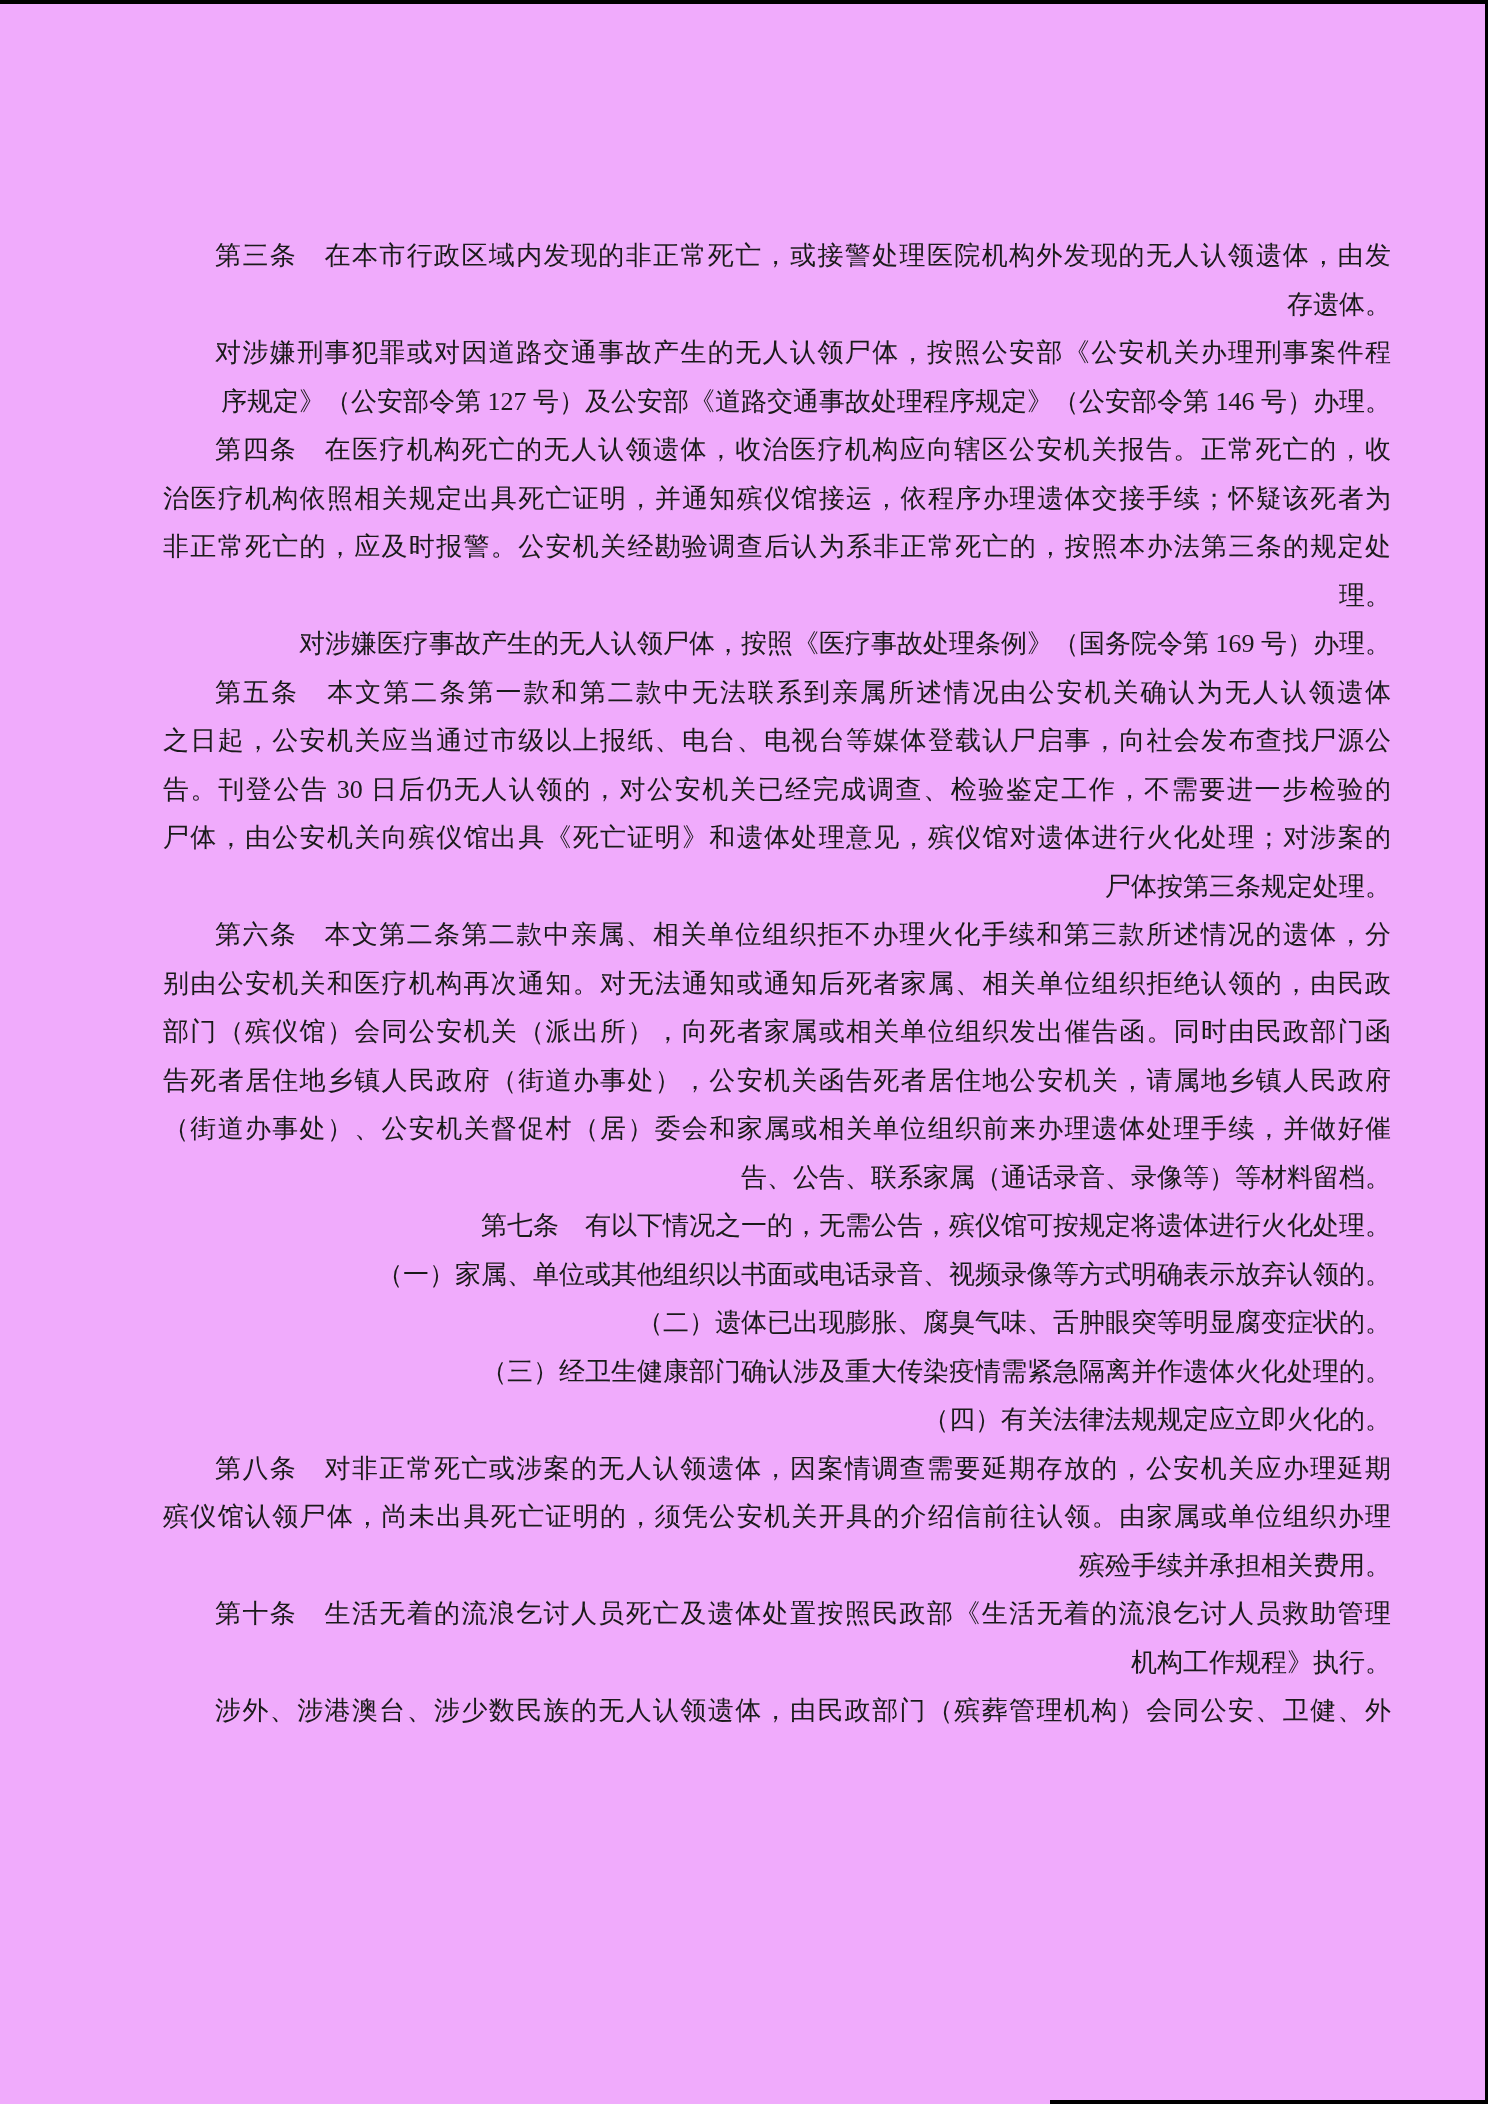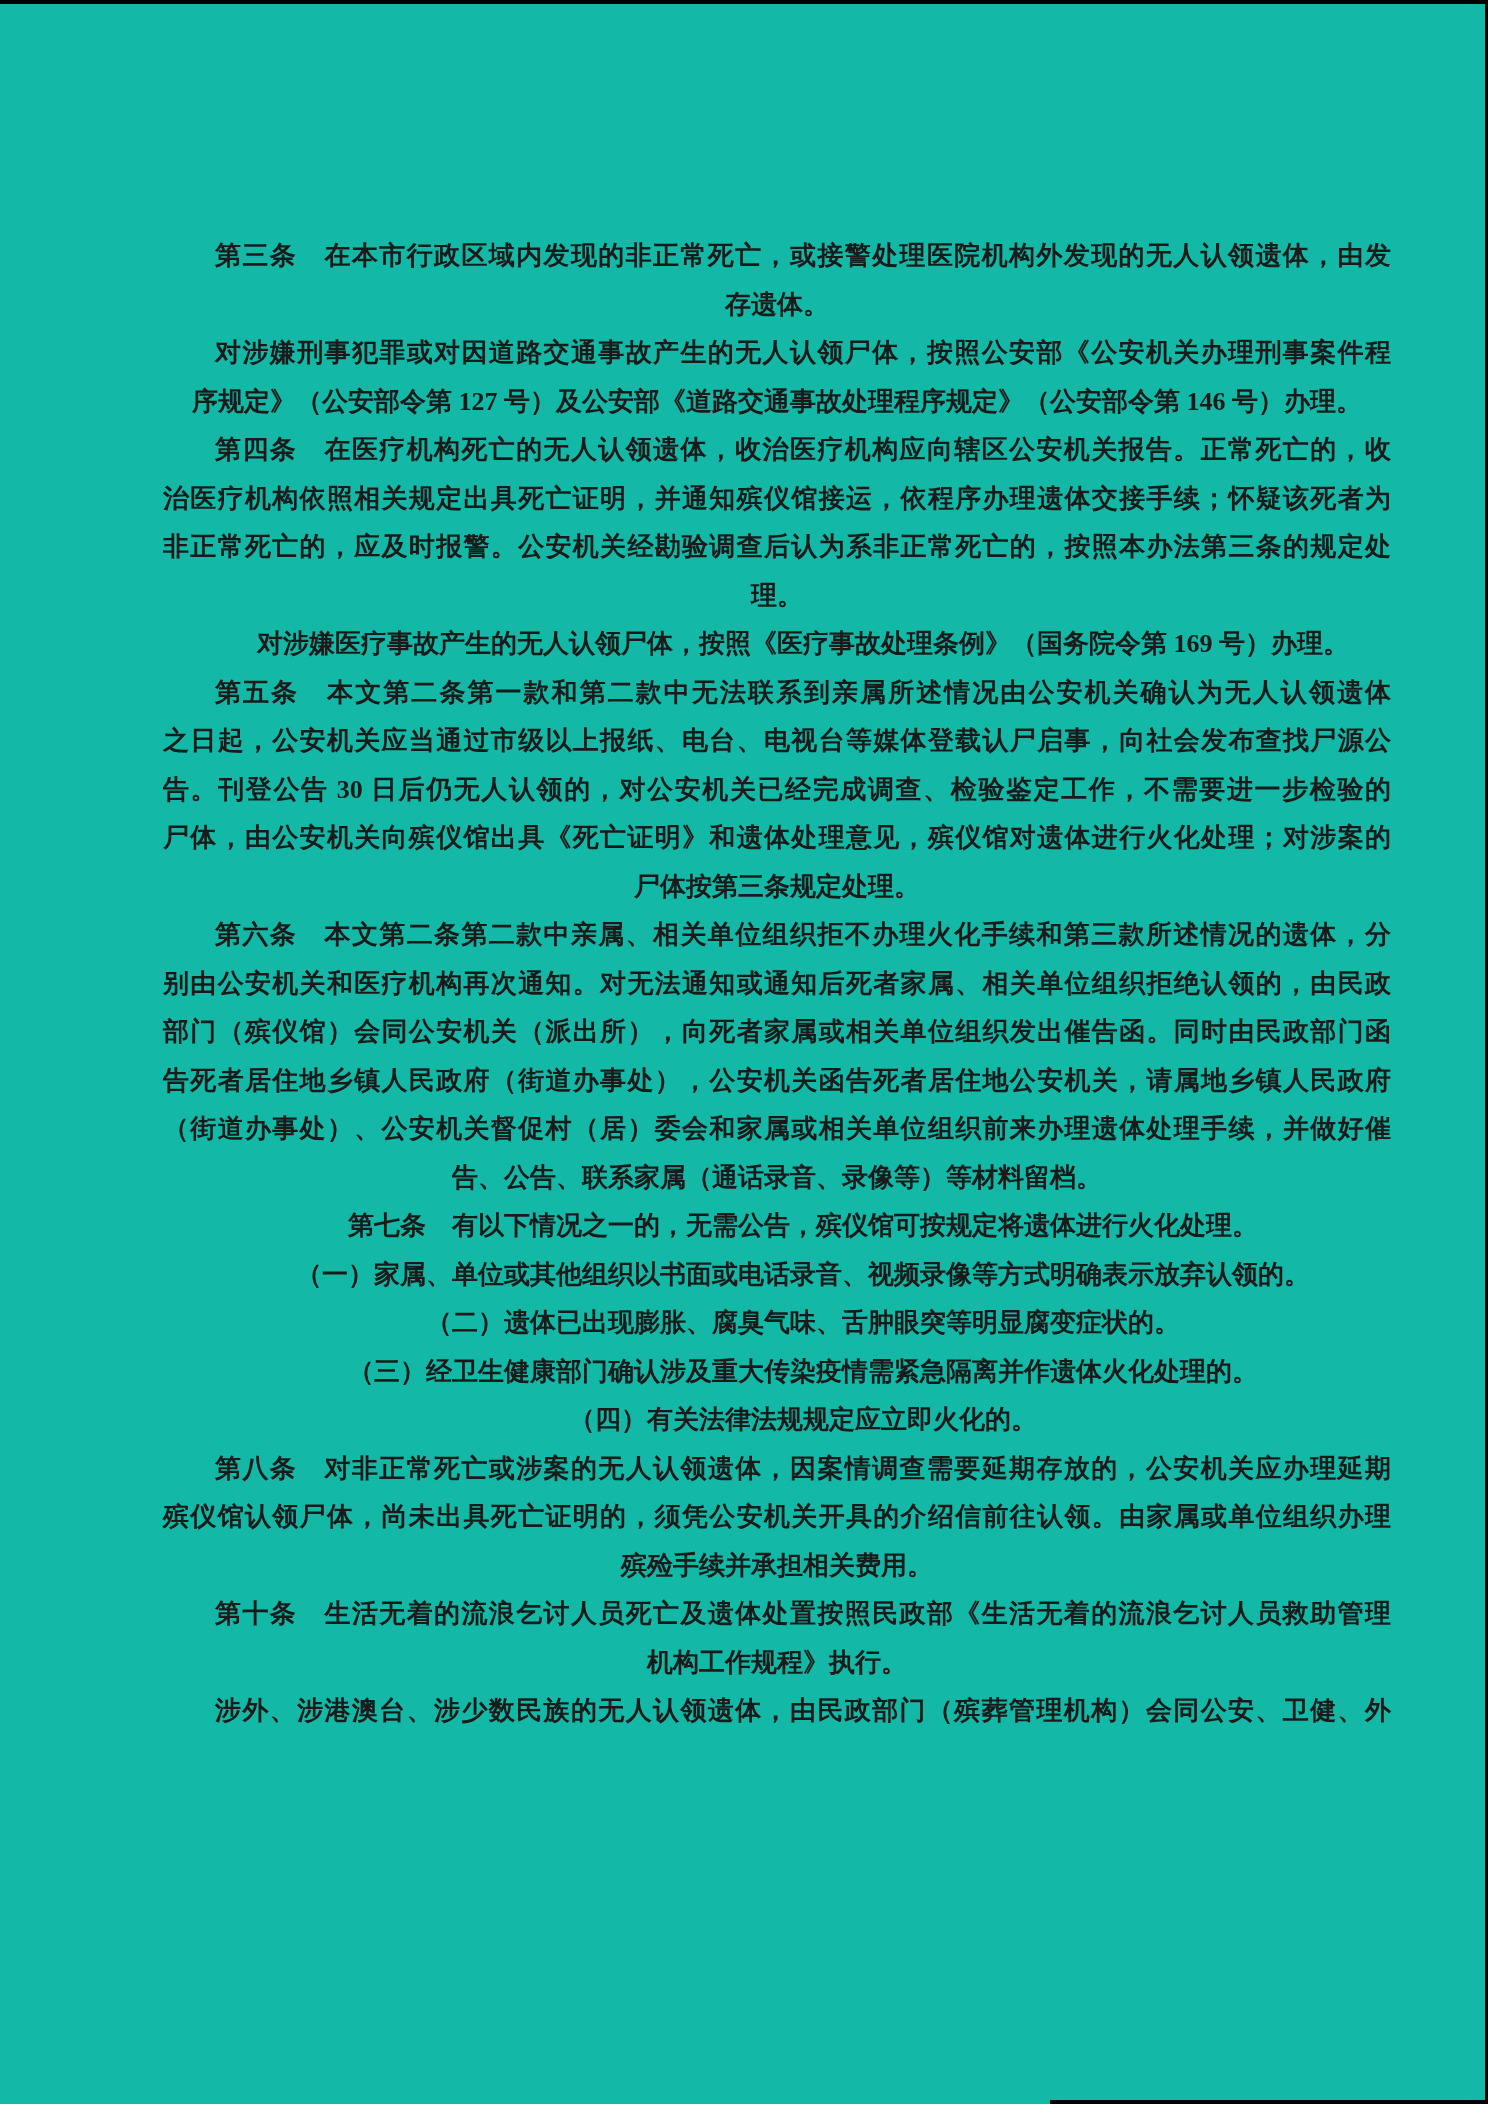--- a/index.html
+++ b/index.html
@@ -10,42 +10,41 @@
   body {
     width: 1488px;
     height: 2104px;
     position: relative;
     overflow: hidden;
     font-family: "Liberation Serif", "DejaVu Serif", serif;
   }
   .page {
     position: absolute;
     inset: 0;
-    background: #14b8a6;
-    font-weight: bold;
+    background: #f0abfc;
   }
   .edge {
     position: absolute;
     background: #000000;
   }
   .edge-top    { left: 0; top: 0; width: 1488px; height: 4px; }
   .edge-right  { right: 0; top: 0; width: 3px; height: 2104px; }
   .edge-bottom { left: 1050px; bottom: 0; width: 438px; height: 4px; }
   .doc-text {
     position: absolute;
     left: 163px;
     top: 232px;
     width: 1228px;
     font-size: 26px;
     line-height: 48.5px;
     color: #1a1a1a;
     letter-spacing: 0;
   }
   .doc-text .line {
-    text-align: center;
+    text-align: right;
   }
   .doc-text .line.justify {
     text-align: justify;
     text-align-last: justify;
   }
   .doc-text .line.indent {
     text-indent: 2em;
   }
 </style>
 </head>

